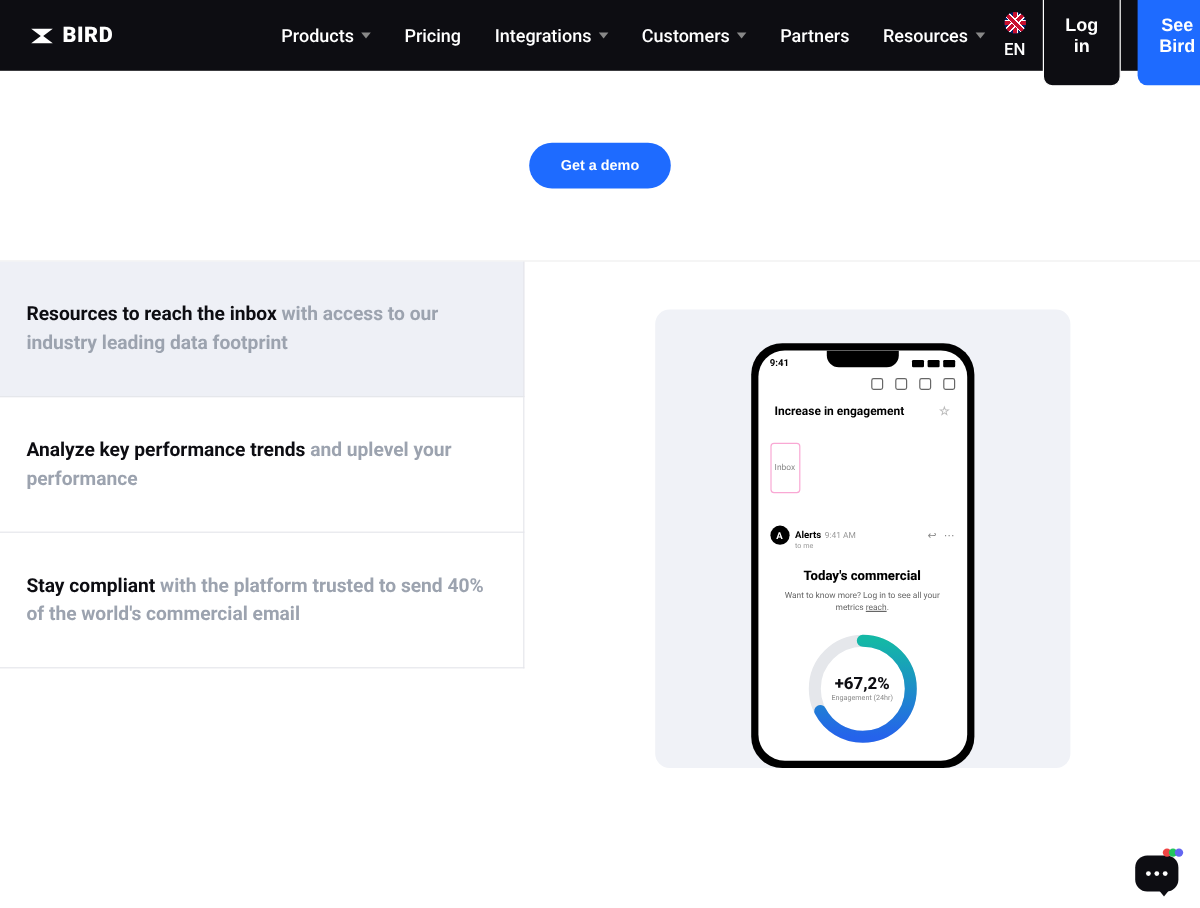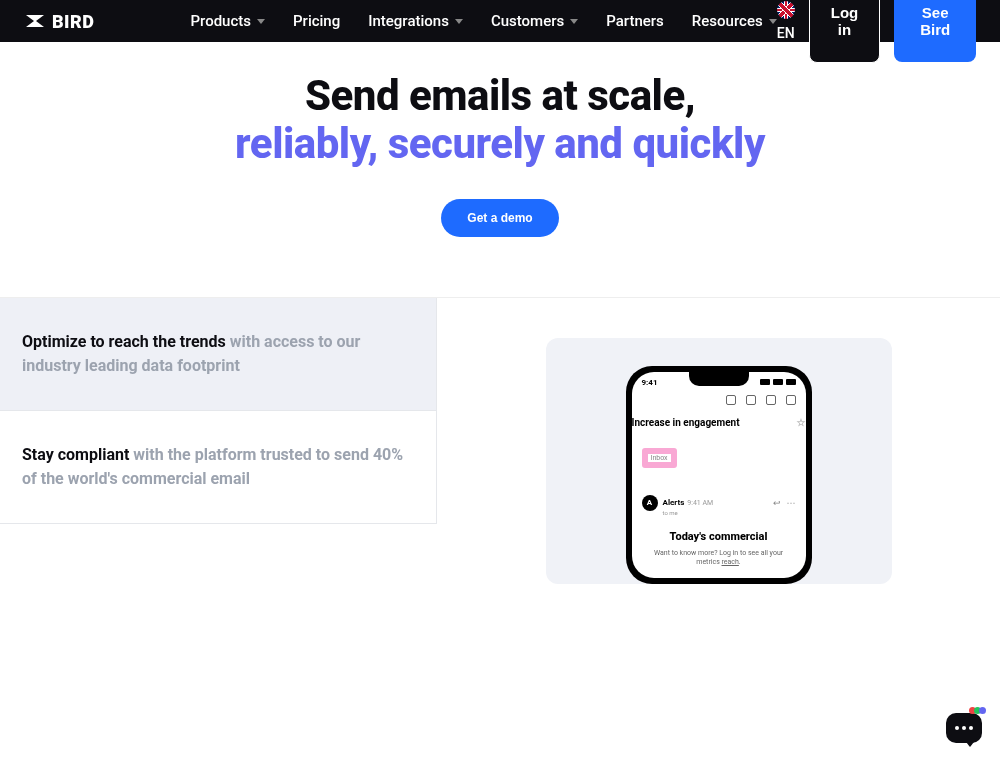--- a/index.html
+++ b/index.html
@@ -1,24 +1,24 @@
 <!DOCTYPE html>
 <html><head>
 <meta charset="utf-8">
 <style>
   * { margin: 0; padding: 0; box-sizing: border-box; }
   body { font-family: -apple-system, BlinkMacSystemFont, 'Segoe UI', Roboto, Helvetica, Arial, sans-serif; width: 1000px; height: 757px; overflow: hidden; background: #fff; position: relative; }
   
   
-  .header { background: #0d0d12; height: 42px; display: flex; align-items: center; padding: 0 24px; justify-content: space-between; }
+  .header { background: #0d0d12; height: 59px; display: flex; align-items: center; padding: 0 24px; justify-content: space-between; gap: 16px; }
   .header-left { display: flex; align-items: center; gap: 28px; }
   .logo { display: flex; align-items: center; gap: 6px; color: #fff; font-weight: 900; font-size: 18px; letter-spacing: 0.5px; }
   .logo-icon { width: 22px; height: 16px; position: relative; }
   .logo-icon svg { display: block; }
-  .nav { display: flex; align-items: center; gap: 28px; margin-left: 68px; }
+  .nav { display: flex; align-items: center; gap: 28px; margin-left: 112px; }
   .nav-item { color: #fff; font-size: 15px; font-weight: 500; display: flex; align-items: center; gap: 6px; cursor: pointer; }
   .chevron-down { width: 0; height: 0; border-left: 4px solid transparent; border-right: 4px solid transparent; border-top: 5px solid #888; }
   .header-right { display: flex; align-items: center; gap: 14px; }
   .lang { display: flex; align-items: center; gap: 6px; color: #fff; font-size: 14px; font-weight: 500; flex-direction: column; }
   .flag { width: 18px; height: 18px; border-radius: 50%; background: #012169; position: relative; overflow: hidden; }
   .flag::before { content: ''; position: absolute; inset: 0; background: 
     linear-gradient(45deg, transparent 40%, #fff 40%, #fff 44%, #c8102e 44%, #c8102e 56%, #fff 56%, #fff 60%, transparent 60%),
     linear-gradient(-45deg, transparent 40%, #fff 40%, #fff 44%, #c8102e 44%, #c8102e 56%, #fff 56%, #fff 60%, transparent 60%),
     linear-gradient(0deg, transparent 38%, #fff 38%, #fff 42%, #c8102e 42%, #c8102e 58%, #fff 58%, #fff 62%, transparent 62%),
     linear-gradient(90deg, transparent 38%, #fff 38%, #fff 42%, #c8102e 42%, #c8102e 58%, #fff 58%, #fff 62%, transparent 62%);
@@ -47,22 +47,22 @@
   
   .phone-wrap { background: #f0f2f7; border-radius: 12px; padding: 28px 80px 0; }
   .phone { width: 186px; background: #000; border-radius: 26px; padding: 6px; }
   .phone-inner { background: #fff; border-radius: 22px; overflow: hidden; position: relative; }
   .notch { position: absolute; top: 0; left: 50%; transform: translateX(-50%); width: 60px; height: 14px; background: #000; border-radius: 0 0 10px 10px; z-index: 2; }
   .status-bar { display: flex; justify-content: space-between; padding: 6px 10px 2px; font-size: 8px; font-weight: 700; }
   .status-icons { display: flex; gap: 3px; align-items: center; }
   .status-icons span { width: 10px; height: 6px; background: #000; border-radius: 1px; }
   .email-toolbar { display: flex; justify-content: flex-end; gap: 10px; padding: 6px 10px; font-size: 10px; color: #444; }
   .email-toolbar span { width: 10px; height: 10px; border: 1px solid #666; border-radius: 2px; }
-  .email-subject { padding: 6px 0 2px; font-size: 10px; font-weight: 700; display: flex; justify-content: space-between; align-items: center; gap: 16px; }
-  .email-tag { font-size: 7px; color: #888; border: 6px solid #f9a8d4; border-radius: 3px; padding: 0 3px; margin: 18px 10px; display: inline-block; }
+  .email-subject { padding: 6px 14px 2px; font-size: 10px; font-weight: 700; display: flex; justify-content: space-between; align-items: center; gap: 16px; }
+  .email-tag { font-size: 7px; color: #888; border: 1px solid #f9a8d4; border-radius: 3px; padding: 16px 3px; margin: 18px 10px; display: inline-block; }
   .email-from { display: flex; align-items: center; gap: 5px; padding: 4px 10px; }
   .avatar { width: 16px; height: 16px; border-radius: 50%; background: #000; color: #fff; font-size: 8px; font-weight: 700; display: flex; align-items: center; justify-content: center; }
   .from-text { font-size: 8px; font-weight: 700; }
   .from-time { font-size: 7px; color: #999; margin-left: 3px; font-weight: 400; }
   .from-sub { font-size: 6px; color: #999; }
   .from-actions { margin-left: auto; font-size: 9px; color: #888; display: flex; gap: 6px; }
   .email-body { padding: 10px; text-align: center; }
   .email-body h3 { font-size: 11px; font-weight: 800; }
   .email-body p { font-size: 7px; color: #666; margin-top: 6px; line-height: 1.4; }
   .email-body p .underline { text-decoration: underline; }
@@ -130,31 +130,30 @@
     <div class="lang">
       <span class="flag"></span>
       <span>EN</span>
     </div>
     <button class="btn btn-outline">Log in</button>
     <button class="btn btn-primary">See Bird</button>
   </div>
 </div>
 
 <div class="hero">
-  <h1>
-    <span class="line1">Send emails at scale,</span>
-    <span class="line2">reliably, securely and quickly</span>
-  </h1>
   <button class="cta">Get a demo</button>
 </div>
 
 <div class="features">
   <div class="feature-list">
     <div class="feature-item active">
-      <span class="strong">Optimize to reach the trends</span><span class="rest"> with access to our industry leading data footprint</span>
+      <span class="strong">Resources to reach the inbox</span><span class="rest"> with access to our industry leading data footprint</span>
+    </div>
+    <div class="feature-item">
+      <span class="strong">Analyze key performance trends</span><span class="rest"> and uplevel your performance</span>
     </div>
     <div class="feature-item">
       <span class="strong">Stay compliant</span><span class="rest"> with the platform trusted to send 40% of the world's commercial email</span>
     </div>
   </div>
 
   <div class="feature-right">
     <div class="phone-wrap">
       <div class="phone">
         <div class="phone-inner">
@@ -185,20 +184,36 @@
               <div class="from-sub">to me</div>
             </div>
             <div class="from-actions">
                 <span>↩</span>
                 <span>⋯</span>
               </div>
           </div>
           <div class="email-body">
             <h3>Today's commercial</h3>
             <p><span>Want to know more? Log in to see all your metrics </span><span class="underline">reach</span>.</p>
+            <div class="donut-wrap">
+              <svg class="donut" width="100" height="100" viewBox="0 0 100 100">
+                <defs>
+                  <linearGradient id="grad" x1="0%" y1="0%" x2="100%" y2="0%">
+                    <stop offset="0%" stop-color="#2563eb"></stop>
+                    <stop offset="100%" stop-color="#14b8a6"></stop>
+                  </linearGradient>
+                </defs>
+                <circle class="donut-bg" cx="50" cy="50" r="40"></circle>
+                <circle class="donut-fg" cx="50" cy="50" r="40" stroke-dasharray="169 251"></circle>
+              </svg>
+              <div class="donut-center">
+                <div class="donut-value">+67,2%</div>
+                <div class="donut-label">Engagement (24hr)</div>
+              </div>
+            </div>
           </div>
         </div>
       </div>
     </div>
   </div>
 </div>
 
 <div class="chat-widget">
   <div class="chat-badge">
       <span></span>

